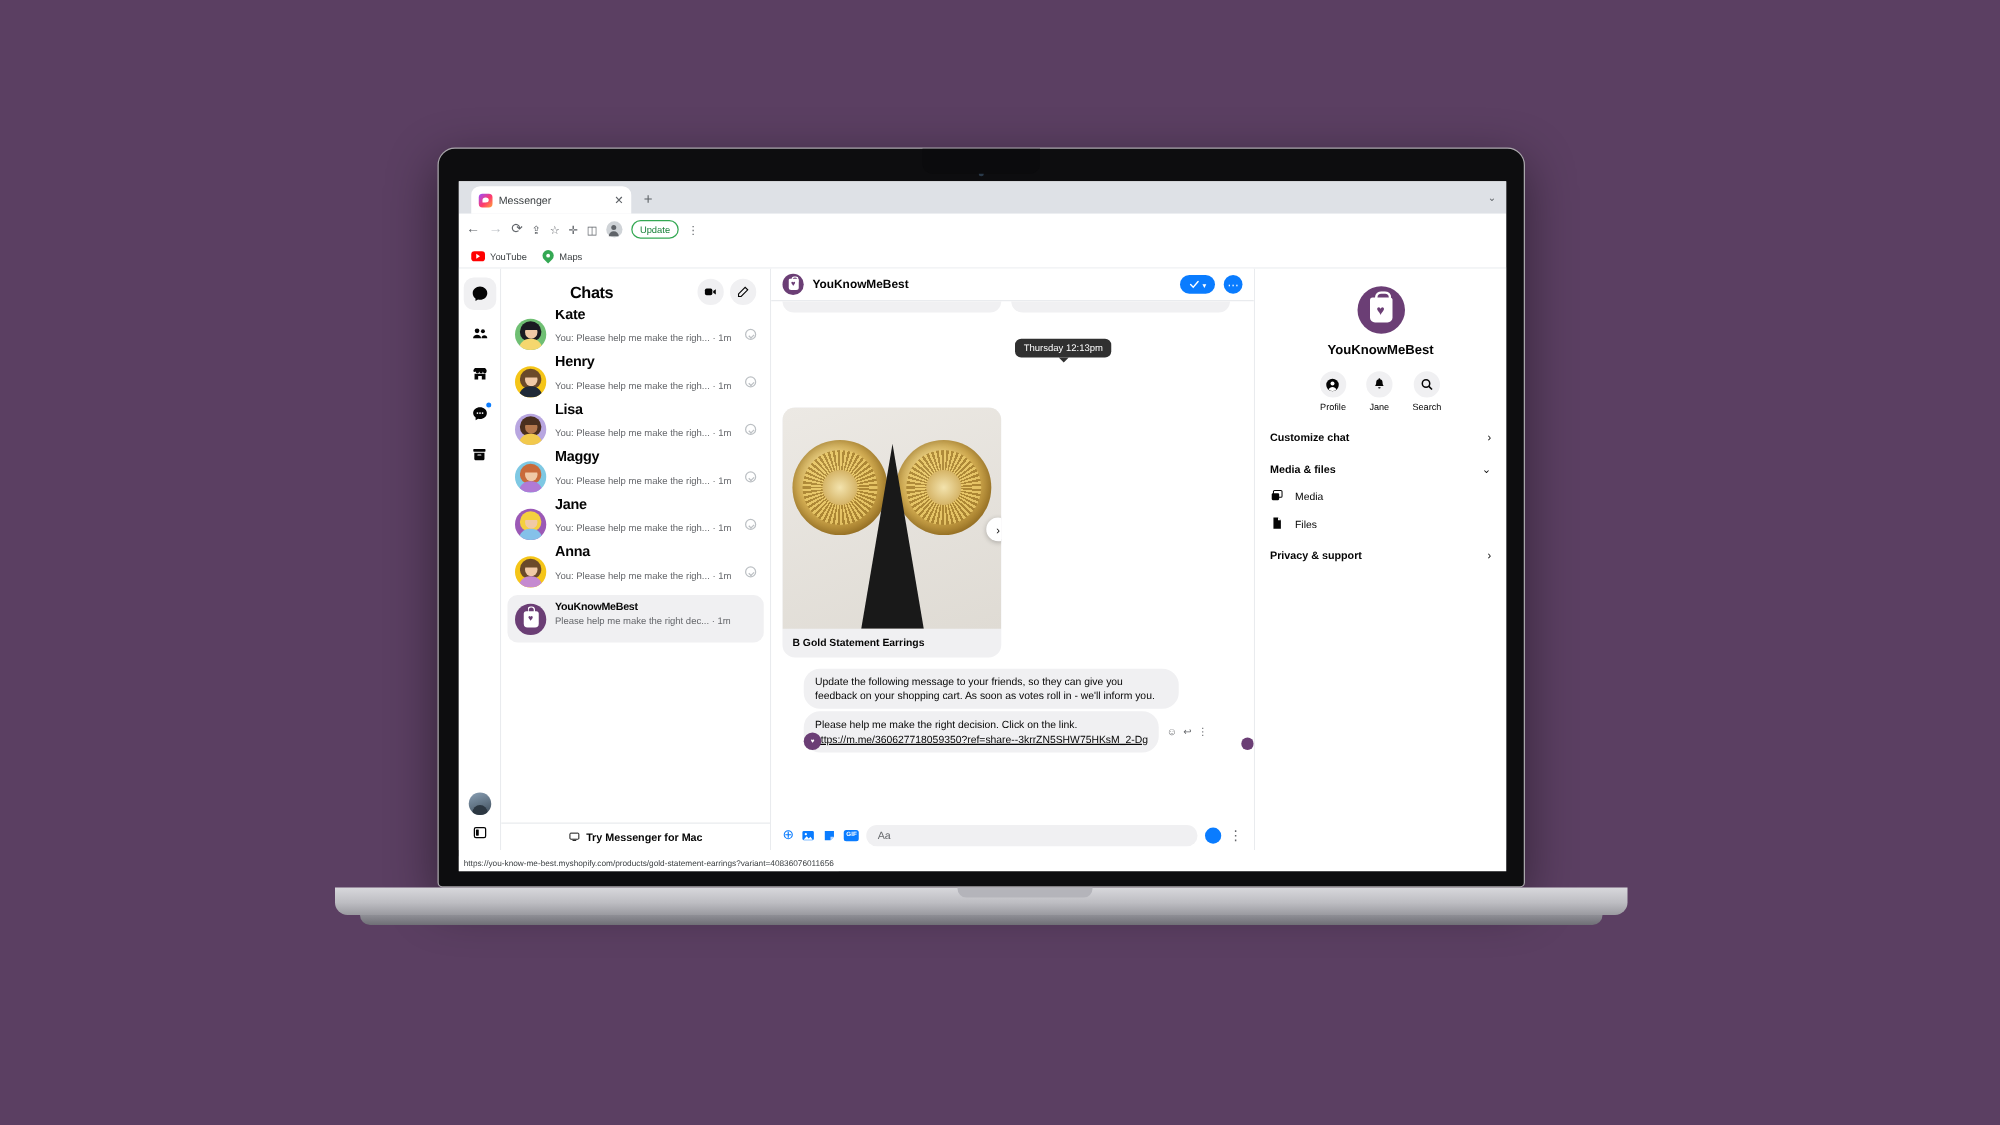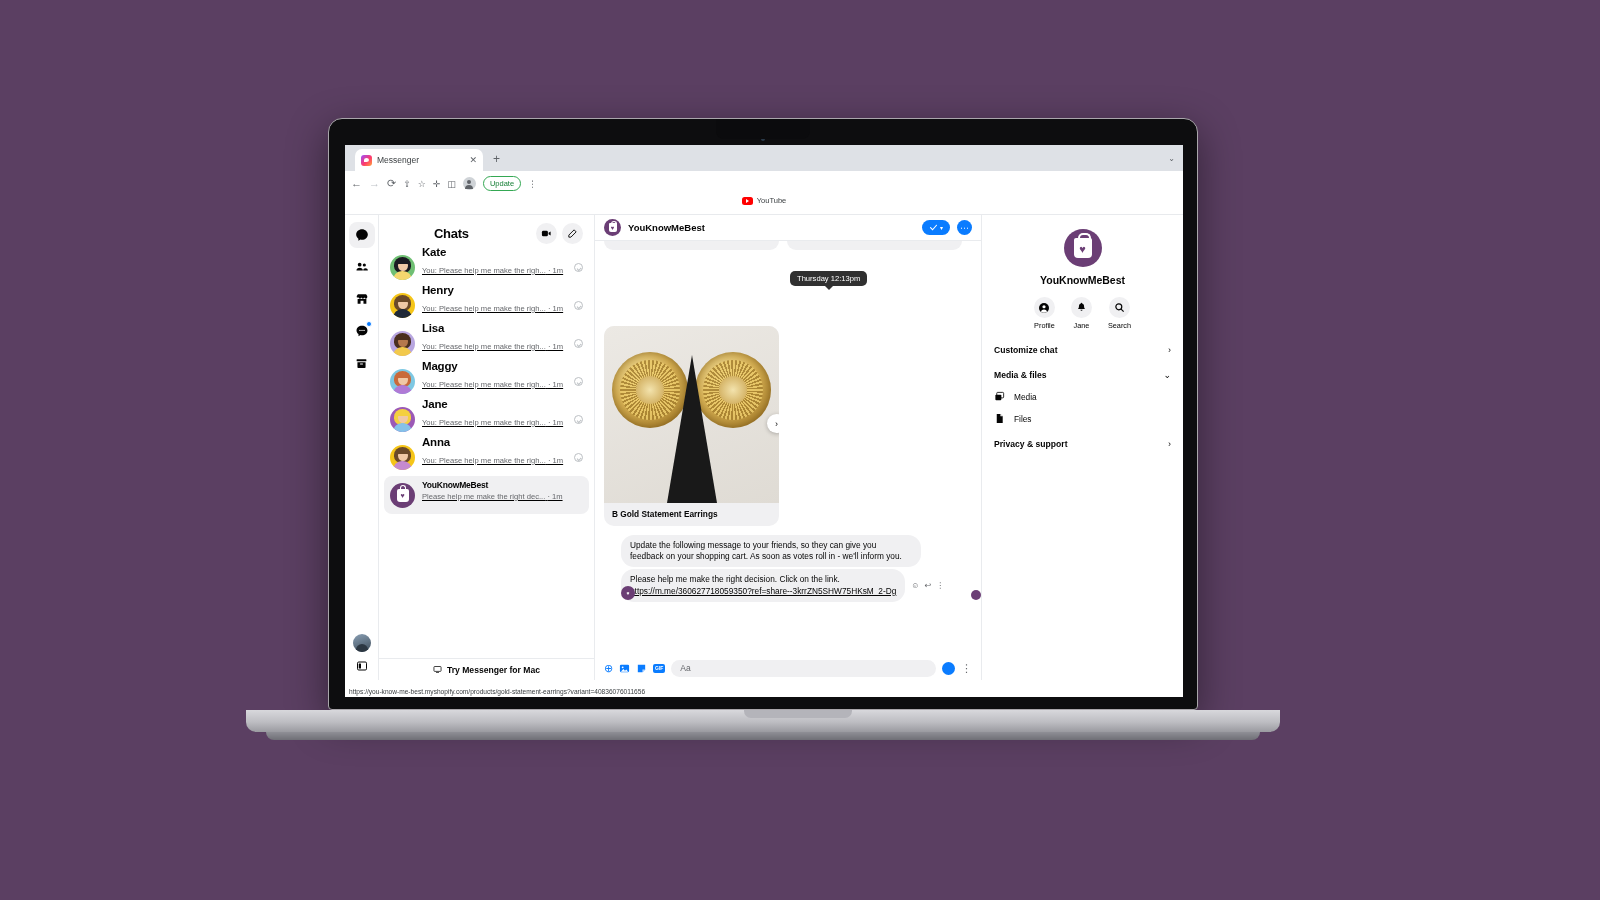--- a/index.html
+++ b/index.html
@@ -4,21 +4,21 @@
 <style>
   * { box-sizing: border-box; margin: 0; padding: 0; }
   html, body { width: 1600px; height: 900px; overflow: hidden; }
   body {
     background: #5b3f62;
     font-family: "Liberation Sans", sans-serif;
     -webkit-font-smoothing: antialiased;
   }
 
   
-  #laptop { position: absolute; left: 328px; top: 118px; width: 940px; height: 620px; }
+  #laptop { position: absolute; left: 350px; top: 118px; width: 940px; height: 620px; }
 
   .lid {
     position: absolute; left: 0; top: 0; width: 870px; height: 592px;
     background: #0d0d0f;
     border-radius: 14px 14px 4px 4px;
     border: 1px solid #a9a6ab;
     box-shadow: 0 12px 40px rgba(0,0,0,.45);
   }
   .notch {
     position: absolute; left: 50%; transform: translateX(-50%); top: 0;
@@ -82,21 +82,21 @@
   .tb-ico { font-size: 9px; color: #5f6368; flex: 0 0 auto; cursor: pointer; }
   .profile-ico { width: 13px; height: 13px; border-radius: 50%; background: #cfd3d7; position: relative; flex:0 0 auto;}
   .profile-ico:before{content:"";position:absolute;left:4.5px;top:2.5px;width:4px;height:4px;border-radius:50%;background:#5f6368;}
   .profile-ico:after{content:"";position:absolute;left:2.5px;top:7.5px;width:8px;height:4px;border-radius:4px 4px 0 0;background:#5f6368;}
   .update-pill {
     height: 15px; border: 1px solid #34a853; border-radius: 8px; color: #188038;
     font-size: 7.5px; display: flex; align-items: center; padding: 0 6px; flex: 0 0 auto; cursor: pointer;
   }
   .kebab { font-size: 9px; color: #5f6368; cursor: pointer; flex: 0 0 auto; }
 
-  .bookmarks { height: 19px; background: #fff; display: flex; align-items: center; gap: 13px; padding: 0 10px; border-bottom: 1px solid #e8eaed; flex-direction: column;}
+  .bookmarks { height: 19px; background: #fff; display: flex; align-items: center; gap: 13px; padding: 0 10px; border-bottom: 1px solid #e8eaed;}
   .bm { display: flex; align-items: center; gap: 4px; font-size: 7.5px; color: #3c4043; cursor: pointer; }
   .yt-ico { width: 11px; height: 8px; background: #ff0000; border-radius: 2.5px; position: relative; }
   .yt-ico:after { content:""; position:absolute; left:4px; top:2px; border-left:3.5px solid #fff;
     border-top:2px solid transparent; border-bottom:2px solid transparent; }
   .maps-ico { width: 9px; height: 11px; position: relative; }
   .maps-ico:before{content:"";position:absolute;left:0;top:0;width:9px;height:9px;border-radius:50% 50% 50% 0;
     transform:rotate(-45deg);background:#34a853;}
   .maps-ico:after{content:"";position:absolute;left:3px;top:3px;width:3px;height:3px;border-radius:50%;background:#fff;}
 
   
@@ -121,21 +121,21 @@
     background: #fff; position: relative; }
   .cl-head { display: flex; align-items: center; padding: 8px 11px 4px; }
   .cl-title { font-size: 13px; font-weight: 700; color: #050505; flex: 1; letter-spacing: -.3px; margin-left: 44px;}
   .cl-ico-btn { width: 21px; height: 21px; border-radius: 50%; background: #f0f0f2;
     display: flex; align-items: center; justify-content: center; margin-left: 5px; cursor: pointer; }
   .search-wrap { padding: 3px 9px 6px; }
   .search-box { height: 19px; background: #f0f0f2; border-radius: 10px; display: flex;
     align-items: center; gap: 5px; padding: 0 9px; cursor: text; }
   .search-ph { font-size: 8.5px; color: #65676b; }
 
-  .rows { flex: 1; overflow: hidden; padding: 0 5px; text-decoration: underline; }
+  .rows { flex: 1; overflow: hidden; padding: 0 5px; }
   .row { display: flex; align-items: center; gap: 7px; padding: 4px 6px; border-radius: 8px;
     position: relative; height: 38px; cursor: pointer; }
   .row.sel { background: #f0f0f2; }
   .av { width: 25px; height: 25px; border-radius: 50%; flex: 0 0 auto; position: relative; overflow: hidden; }
   .av .hair { position: absolute; left: 4px; top: 2px; width: 17px; height: 16px; border-radius: 50% 50% 42% 42%; }
   .av .face { position: absolute; left: 7.5px; top: 5.5px; width: 10px; height: 11px; border-radius: 50%; background: #f0c9a6; }
   .av .body { position: absolute; left: 3px; bottom: 0; width: 19px; height: 9px; border-radius: 9px 9px 0 0; }
   .av .bang { position: absolute; left: 6.5px; top: 4px; width: 12px; height: 5px; border-radius: 6px 6px 0 0; }
   .row-main { flex: 1; min-width: 0; position: relative; }
   .row-name { font-size: 11.5px; font-weight: 700; color: #050505; position: absolute;

